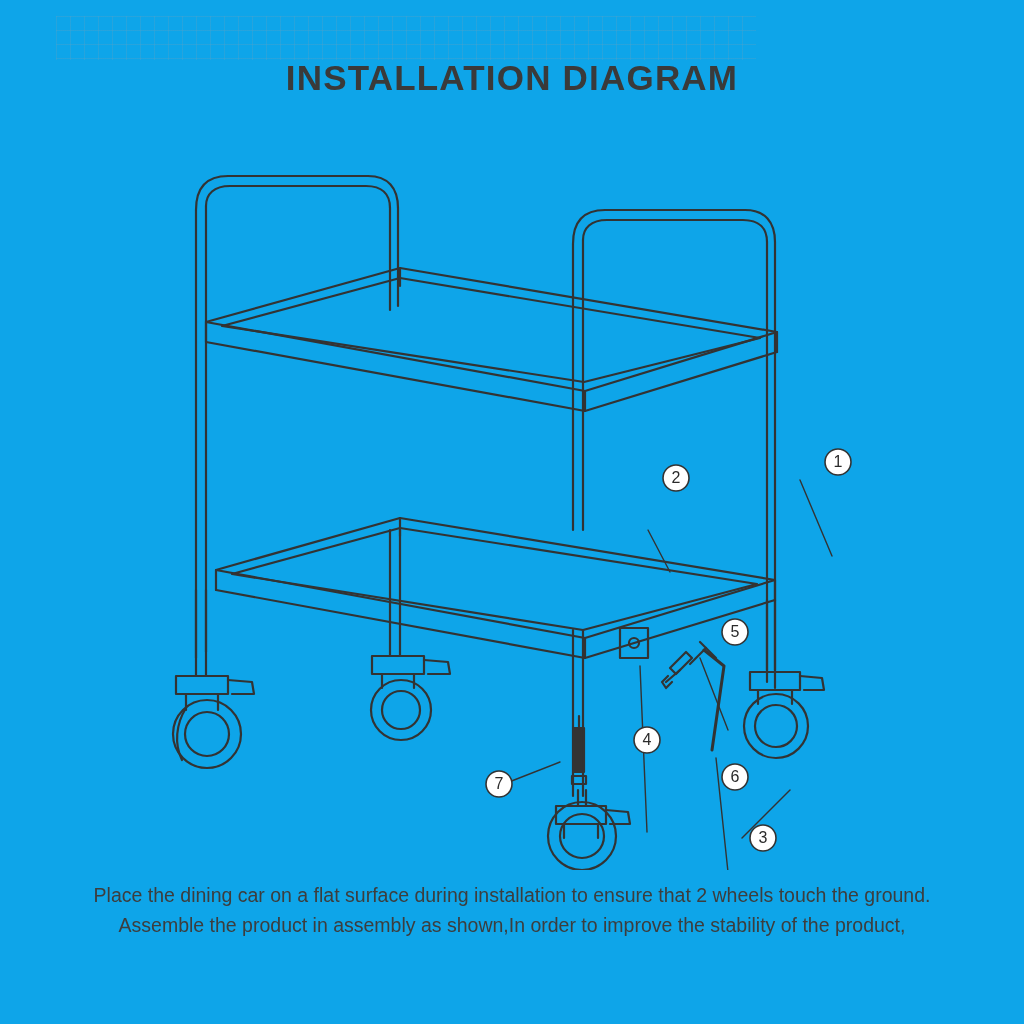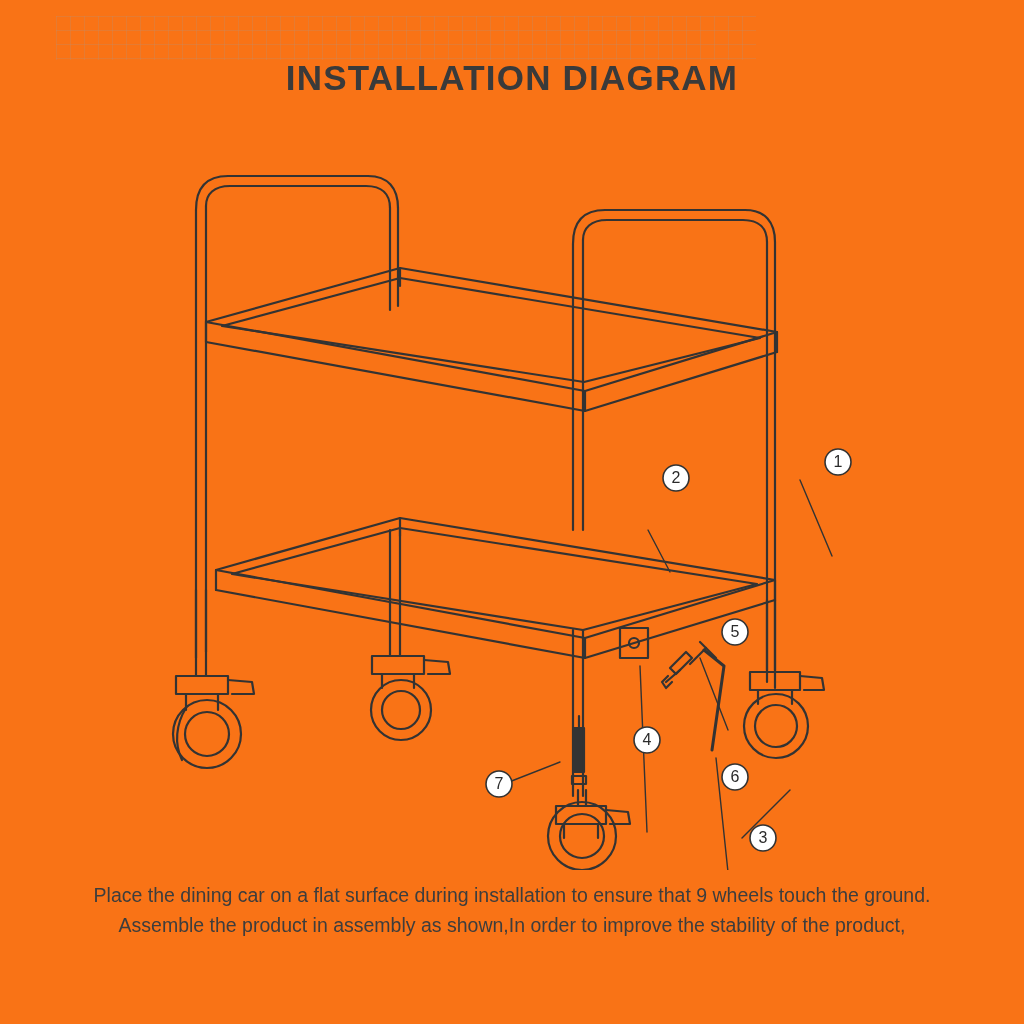--- a/index.html
+++ b/index.html
@@ -12,21 +12,21 @@
     height: 1024px;
     font-family: "Liberation Sans", sans-serif;
     color: #2b2b2b;
     position: relative;
     overflow: hidden;
   }
   #page {
     position: relative;
     width: 1024px;
     height: 1024px;
-    background: #f97316;
+    background: #0ea5e9;
   }
   
   .corner-grid {
     position: absolute;
     left: 56px;
     top: 16px;
     width: 700px;
     height: 44px;
     background-image:
       repeating-linear-gradient(to right, rgba(150,160,170,0.35) 0 1px, transparent 1px 14px),
@@ -240,17 +240,17 @@
         </g>
         <g>
           <circle cx="499" cy="674" r="13" fill="#ffffff" stroke="#333333" stroke-width="1.6"></circle>
           <text class="callout-num" x="499" y="675">7</text>
         </g>
       </g>
     </svg>
   </div>
 
   <div class="footer">
-    <span class="line">Place the dining car on a flat surface during installation to ensure that 9 wheels touch the ground.</span>
+    <span class="line">Place the dining car on a flat surface during installation to ensure that 2 wheels touch the ground.</span>
     <span class="line">Assemble the product in assembly as shown,In order to improve the stability of the product,</span>
   </div>
 
 </div>
 
 </body></html>

